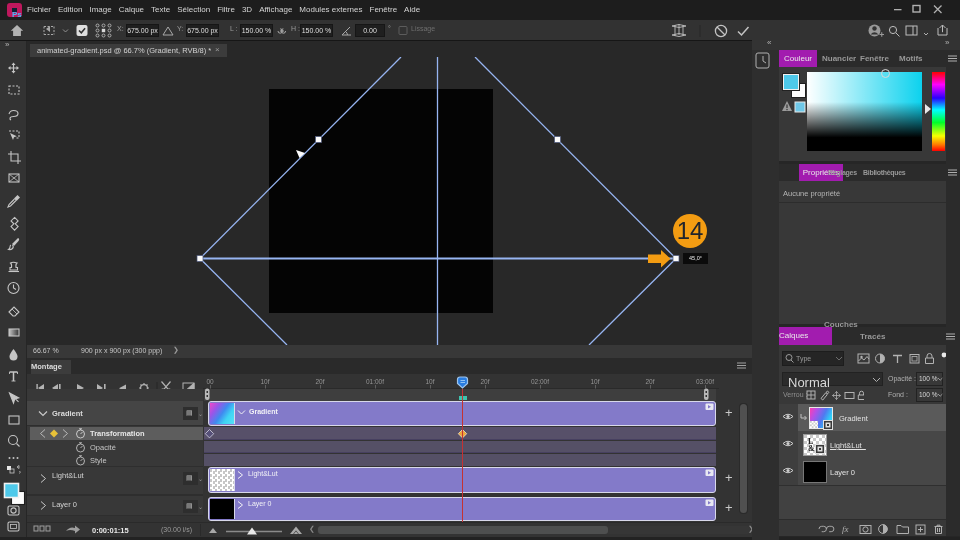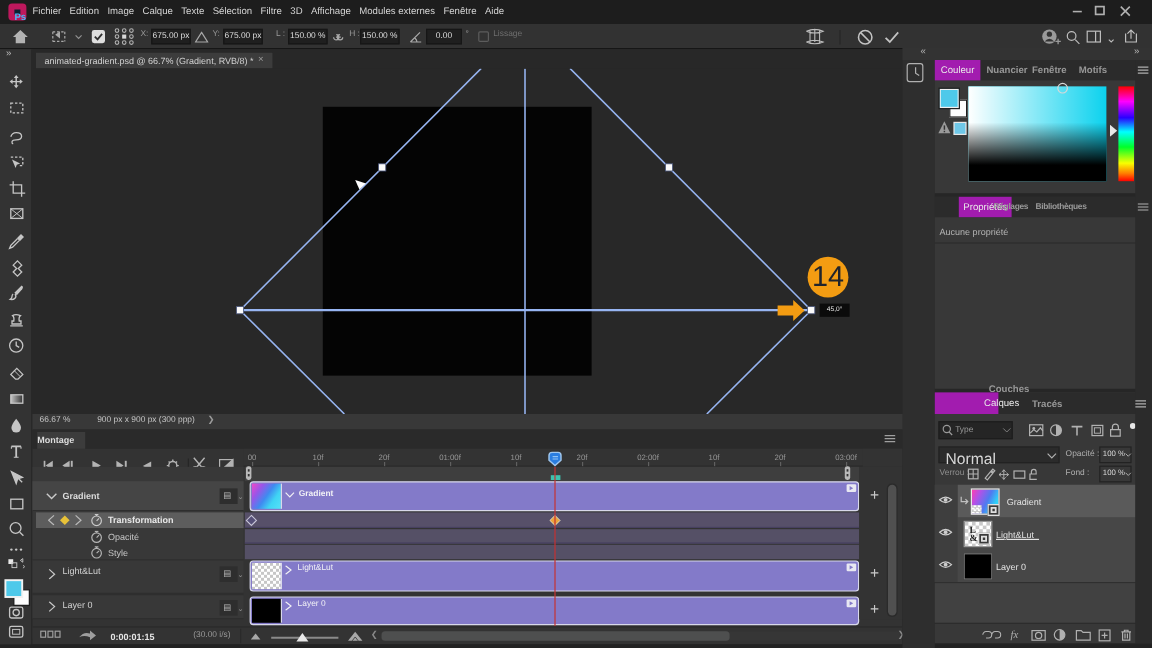--- a/index.html
+++ b/index.html
@@ -461,21 +461,21 @@
 <div class="abs" style="left:779px;top:161px;width:181px;height:3px;background:#262626;"></div>
 <div class="abs" style="left:779px;top:164px;width:181px;height:17px;background:#2b2b2b;"></div>
 <div class="abs tabbtn tabact" style="left:779px;top:164px;width:44px;height:17px;text-align:center;margin-left:20px;">Propriétés</div>
 <div class="abs tabbtn" style="left:828px;top:164px;font-weight:bold;color:#989898;font-size:7px;letter-spacing:-0.3px;">Réglages</div>
 <div class="abs tabbtn" style="left:863px;top:164px;font-weight:bold;color:#989898;font-size:7px;letter-spacing:-0.3px;">Bibliothèques</div>
 <div class="abs txt" style="left:783px;top:189px;font-size:7.5px;color:#b4b4b4;">Aucune propriété</div>
 <div class="abs" style="left:779px;top:202px;width:181px;height:1px;background:#2c2c2c;"></div>
 
 <div class="abs" style="left:779px;top:324px;width:181px;height:3px;background:#262626;"></div>
 <div class="abs" style="left:779px;top:327px;width:181px;height:18px;background:#2b2b2b;"></div>
-<div class="abs tabbtn tabact" style="left:779px;top:327px;width:53px;height:18px;text-align:left;line-height:18px;padding-left:41px;">Calques</div>
+<div class="abs tabbtn tabact" style="left:779px;top:327px;width:53px;height:18px;text-align:left;line-height:18px;">Calques</div>
 <div class="abs tabbtn" style="left:824px;top:316px;font-weight:bold;color:#989898;">Couches</div>
 <div class="abs tabbtn" style="left:860px;top:328px;font-weight:bold;color:#989898;">Tracés</div>
 
 <div class="abs" style="left:782px;top:351px;width:62px;height:15px;background:#252525;border:1px solid #1d1d1d;"></div>
 <svg class="abs" style="left:784px;top:353px;" width="60" height="11">
 <circle cx="5" cy="4.5" r="3" stroke="#9a9a9a" fill="none"></circle>
       <line x1="7" y1="7" x2="9.5" y2="9.5" stroke="#9a9a9a"></line>
 <path d="M52 4 l3 3 l3 -3" stroke="#808080" fill="none" stroke-width="0.8"></path>
 </svg>
 <div class="abs txt" style="left:796px;top:355px;font-size:7px;color:#9a9a9a;">Type</div>

